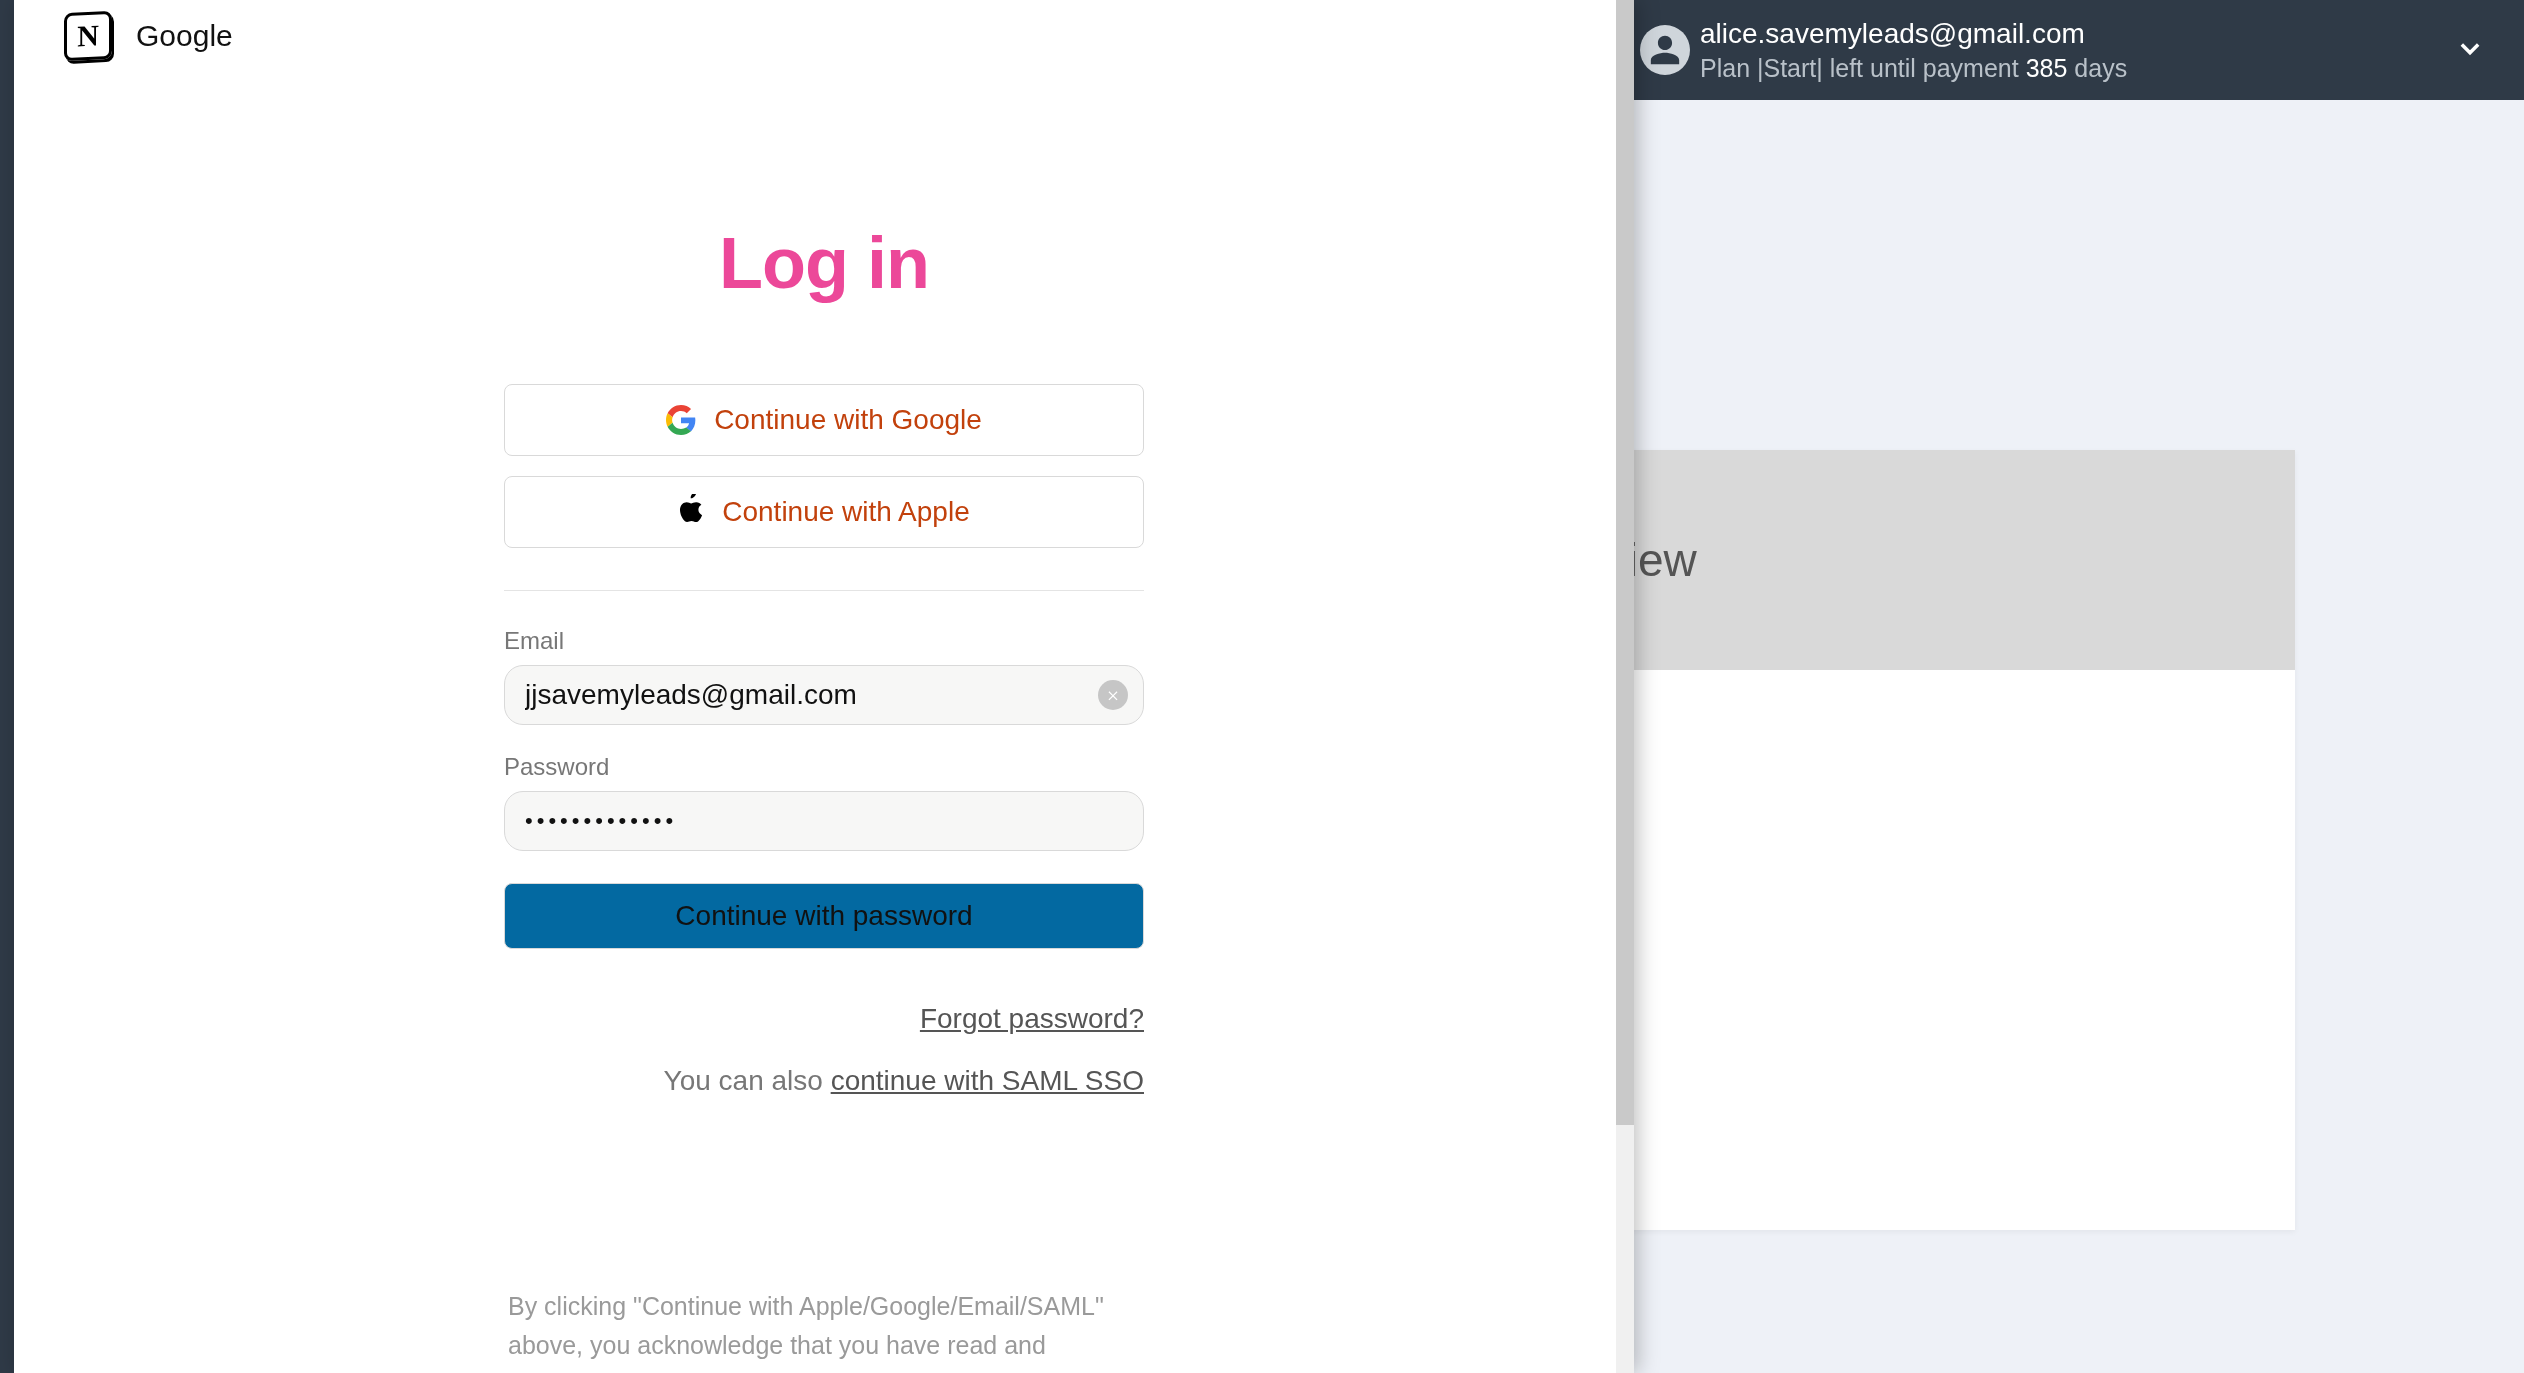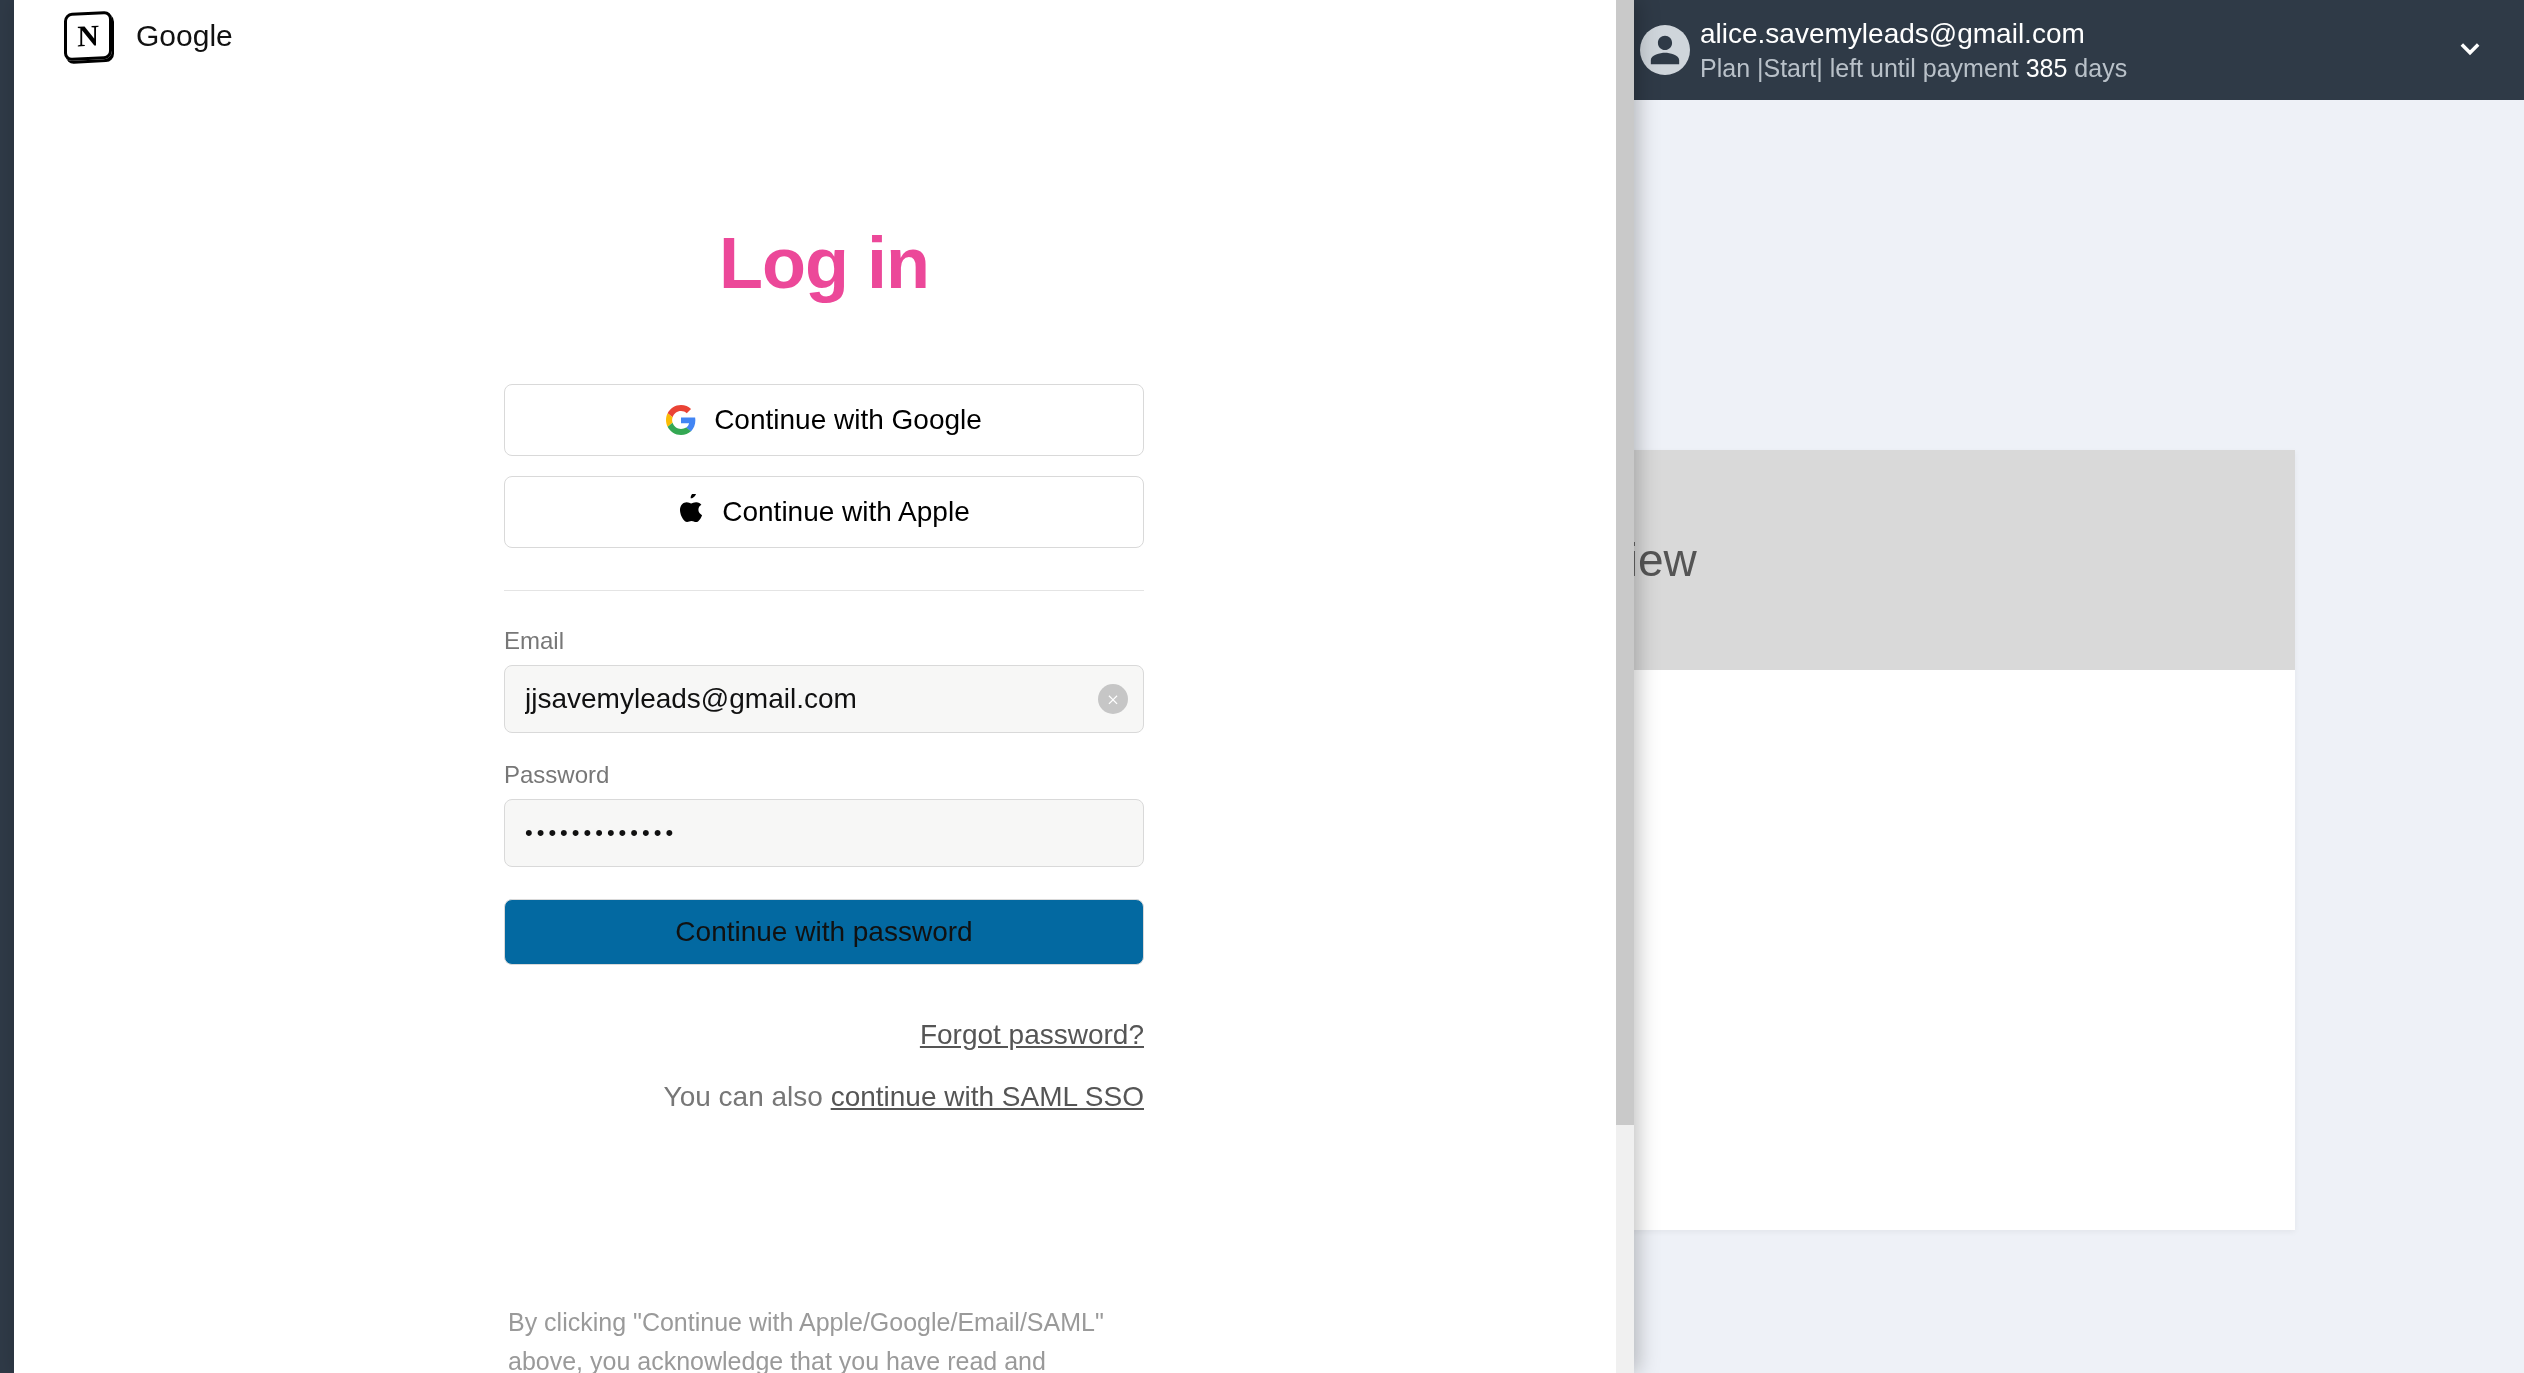--- a/index.html
+++ b/index.html
@@ -150,21 +150,21 @@
     height: 72px;
     border: 1.5px solid #d9d9d9;
     border-radius: 8px;
     background: #fff;
     display: flex;
     align-items: center;
     justify-content: center;
     gap: 18px;
     font-size: 28px;
     font-weight: 500;
-    color: #000000;
+    color: #c2410c;
     cursor: pointer;
     margin-bottom: 20px;
   }
   .google-g {
     width: 30px; height: 30px;
     position: relative;
   }
   .apple-logo { width: 26px; height: 30px; }
 
   .divider {
@@ -177,23 +177,23 @@
     font-size: 24px;
     color: #777;
     margin-bottom: 10px;
   }
   .input-wrap {
     position: relative;
     margin-bottom: 28px;
   }
   .text-input {
     width: 100%;
-    height: 68px;
+    height: 60px;
     border: 1.5px solid #d9d9d9;
-    border-radius: 8px;
+    border-radius: 19px;
     background: #f7f7f6;
     padding: 0 60px 0 20px;
     font-size: 28px;
     color: #111;
     outline: none;
   }
   .text-input.pw { letter-spacing: 4px; font-size: 22px; }
   .clear-btn {
     position: absolute;
     right: 16px; top: 50%; transform: translateY(-50%);

